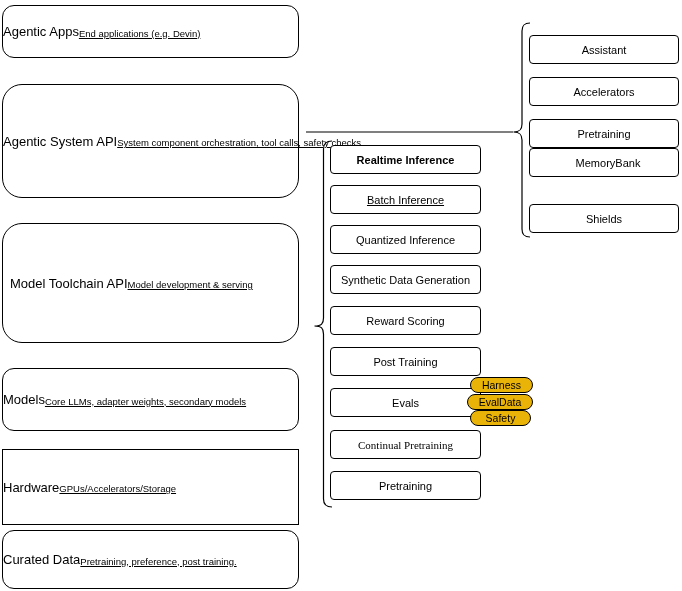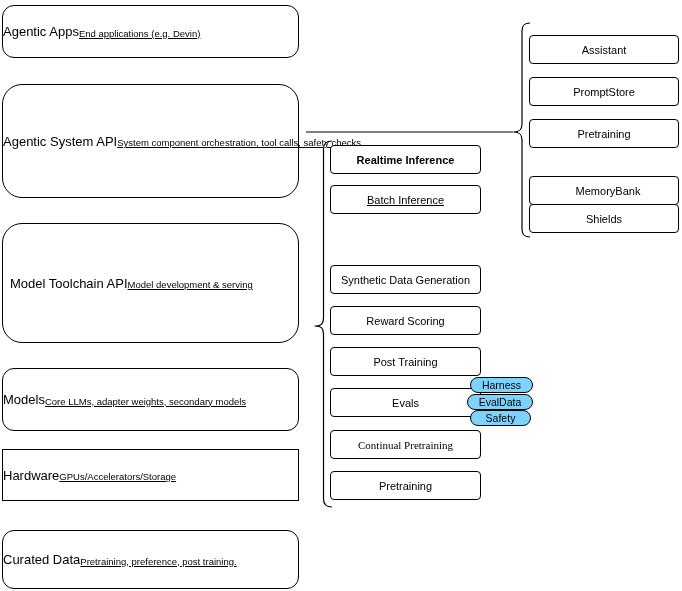--- a/index.html
+++ b/index.html
@@ -66,21 +66,21 @@
     width: 151px;
     height: 29px;
   }
   .right-node {
     left: 529px;
     width: 150px;
     height: 29px;
   }
   .pill {
     position: absolute;
-    background: #7dd3fc;
+    background: #eab308;
     border: 1.3px solid #000000;
     border-radius: 8px;
     box-sizing: border-box;
     height: 16px;
     display: flex;
     align-items: center;
     justify-content: center;
     font-size: 10.5px;
     white-space: nowrap;
     z-index: 3;
@@ -110,35 +110,38 @@
   <div class="box" style="top:223px; height:120px; border-radius:20px;padding-left:7px;">
     <div class="box-title">Model Toolchain API</div>
     <div class="box-sub">Model development &amp; serving</div>
   </div>
 
   <div class="box" style="top:368px; height:63px; border-radius:12px;">
     <div class="box-title">Models</div>
     <div class="box-sub">Core LLMs, adapter weights, secondary models</div>
   </div>
 
-  <div class="box" style="top:449px; height:52px; border-radius:0;">
+  <div class="box" style="top:449px; height:76px; border-radius:0;">
     <div class="box-title">Hardware</div>
     <div class="box-sub">GPUs/Accelerators/Storage</div>
   </div>
 
   <div class="box" style="top:530px; height:59px; border-radius:12px;">
     <div class="box-title">Curated Data</div>
     <div class="box-sub">Pretraining, preference, post training.</div>
   </div>
 
   <div class="node mid-node" style="top:145px;font-weight:bold;">
     <span>Realtime Inference</span>
   </div>
   <div class="node mid-node" style="top:185px;text-decoration:underline;">
     <span>Batch Inference</span>
+  </div>
+  <div class="node mid-node" style="top:225px;">
+    <span>Quantized Inference</span>
   </div>
   <div class="node mid-node" style="top:265px;">
     <span>Synthetic Data Generation</span>
   </div>
   <div class="node mid-node" style="top:306px;">
     <span>Reward Scoring</span>
   </div>
   <div class="node mid-node" style="top:347px;">
     <span>Post Training</span>
   </div>
@@ -159,25 +162,25 @@
     <span>EvalData</span>
   </div>
   <div class="pill" style="left:470px; top:410px; width:61px;">
     <span>Safety</span>
   </div>
 
   <div class="node right-node" style="top:35px;">
     <span>Assistant</span>
   </div>
   <div class="node right-node" style="top:77px;">
-    <span>PromptStore</span>
+    <span>Accelerators</span>
   </div>
   <div class="node right-node" style="top:119px;">
     <span>Pretraining</span>
   </div>
-  <div class="node right-node" style="top:176px;padding-left:8px;">
+  <div class="node right-node" style="top:148px;padding-left:8px;">
     <span>MemoryBank</span>
   </div>
   <div class="node right-node" style="top:204px;">
     <span>Shields</span>
   </div>
 
 </div>
 
 </body></html>

